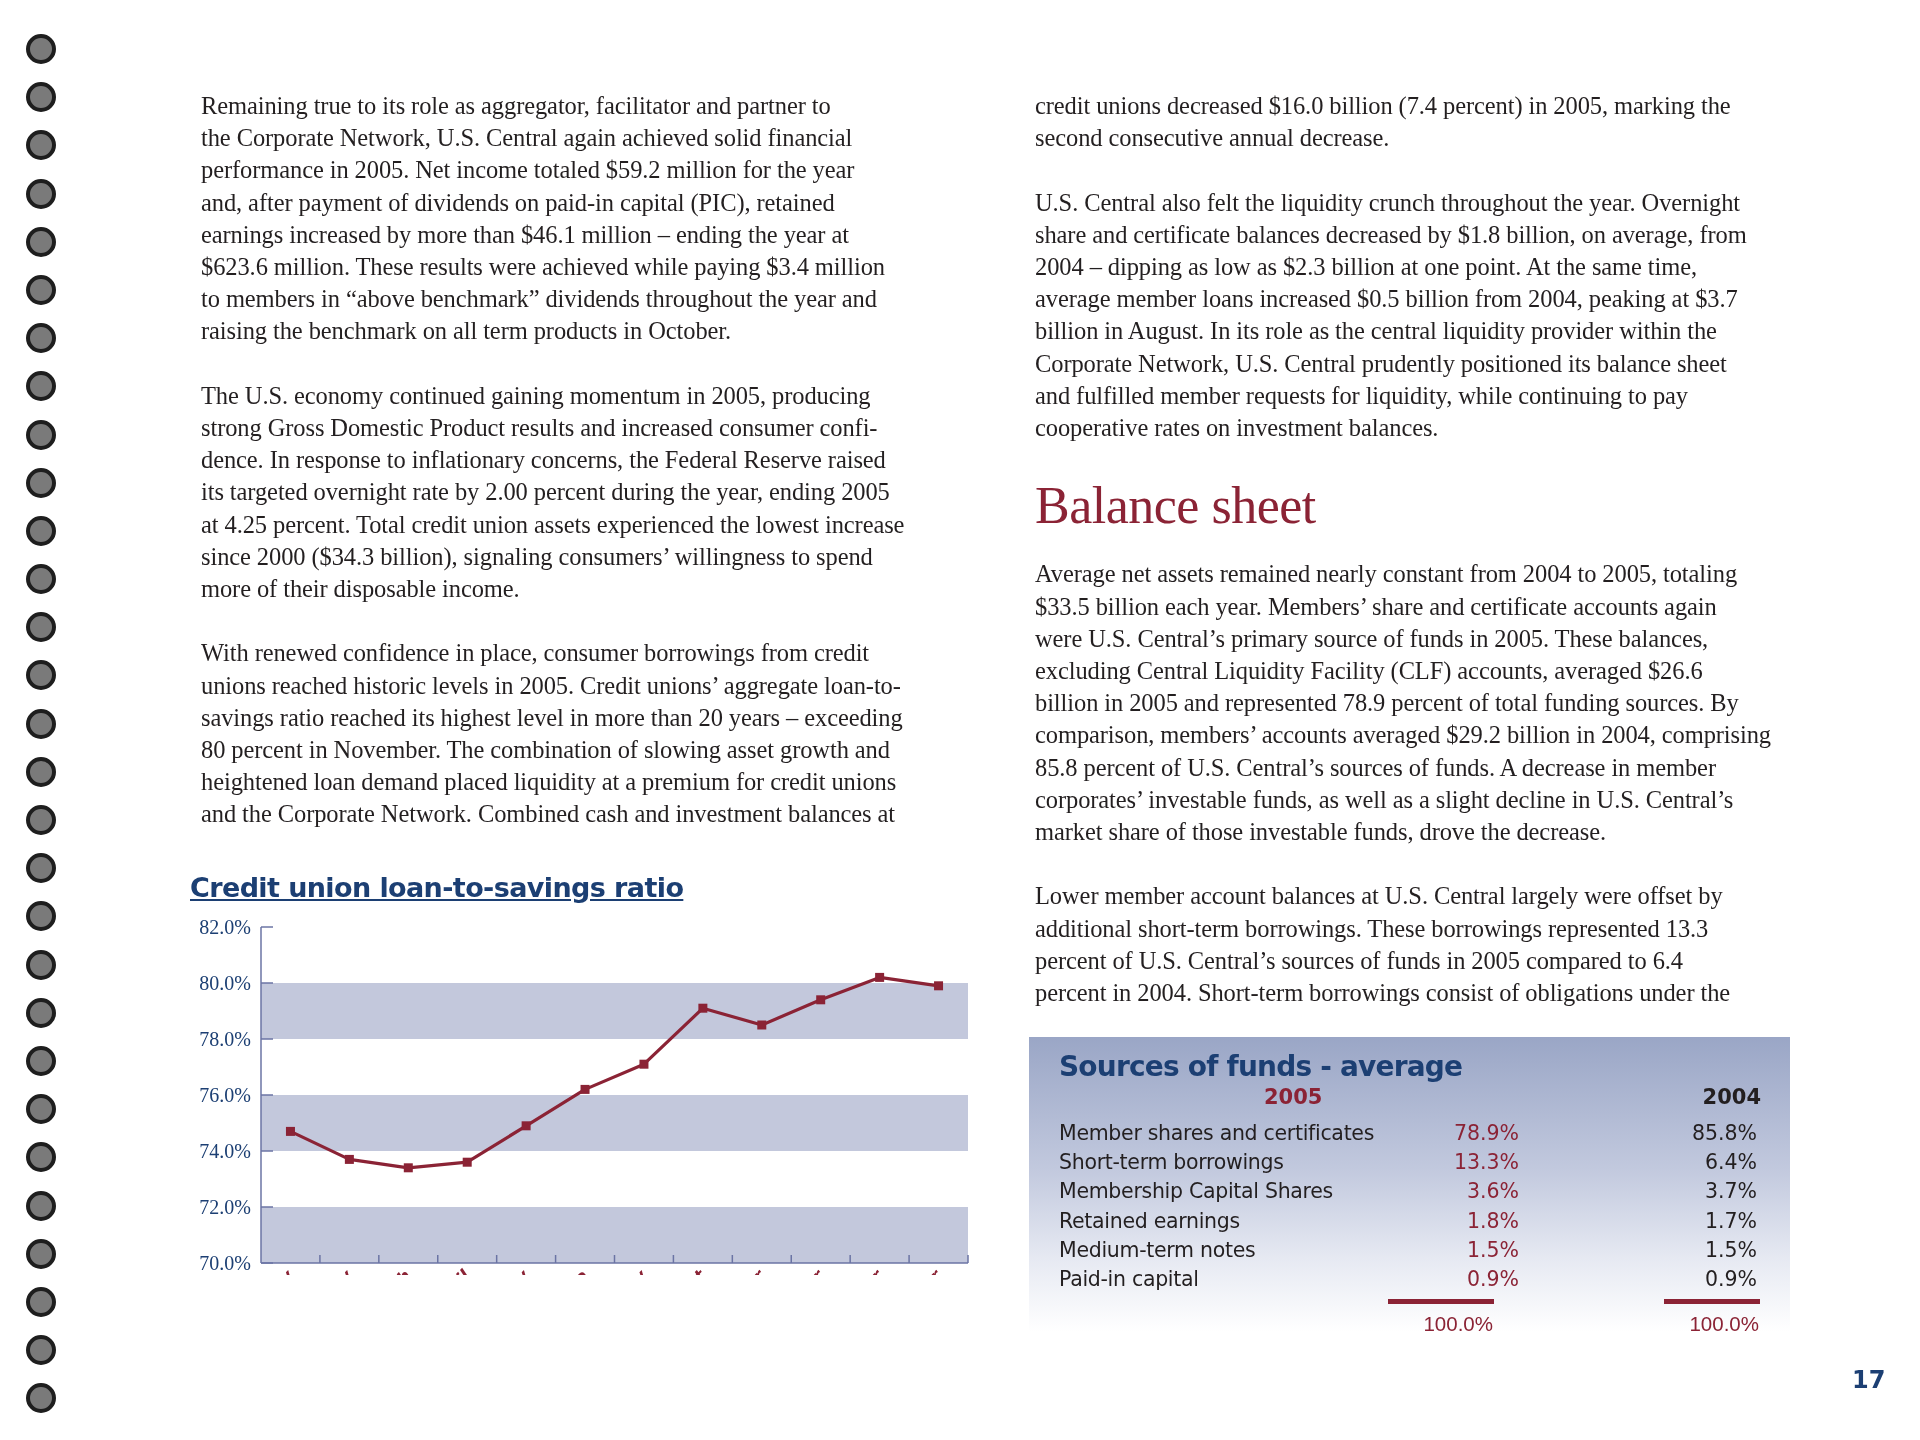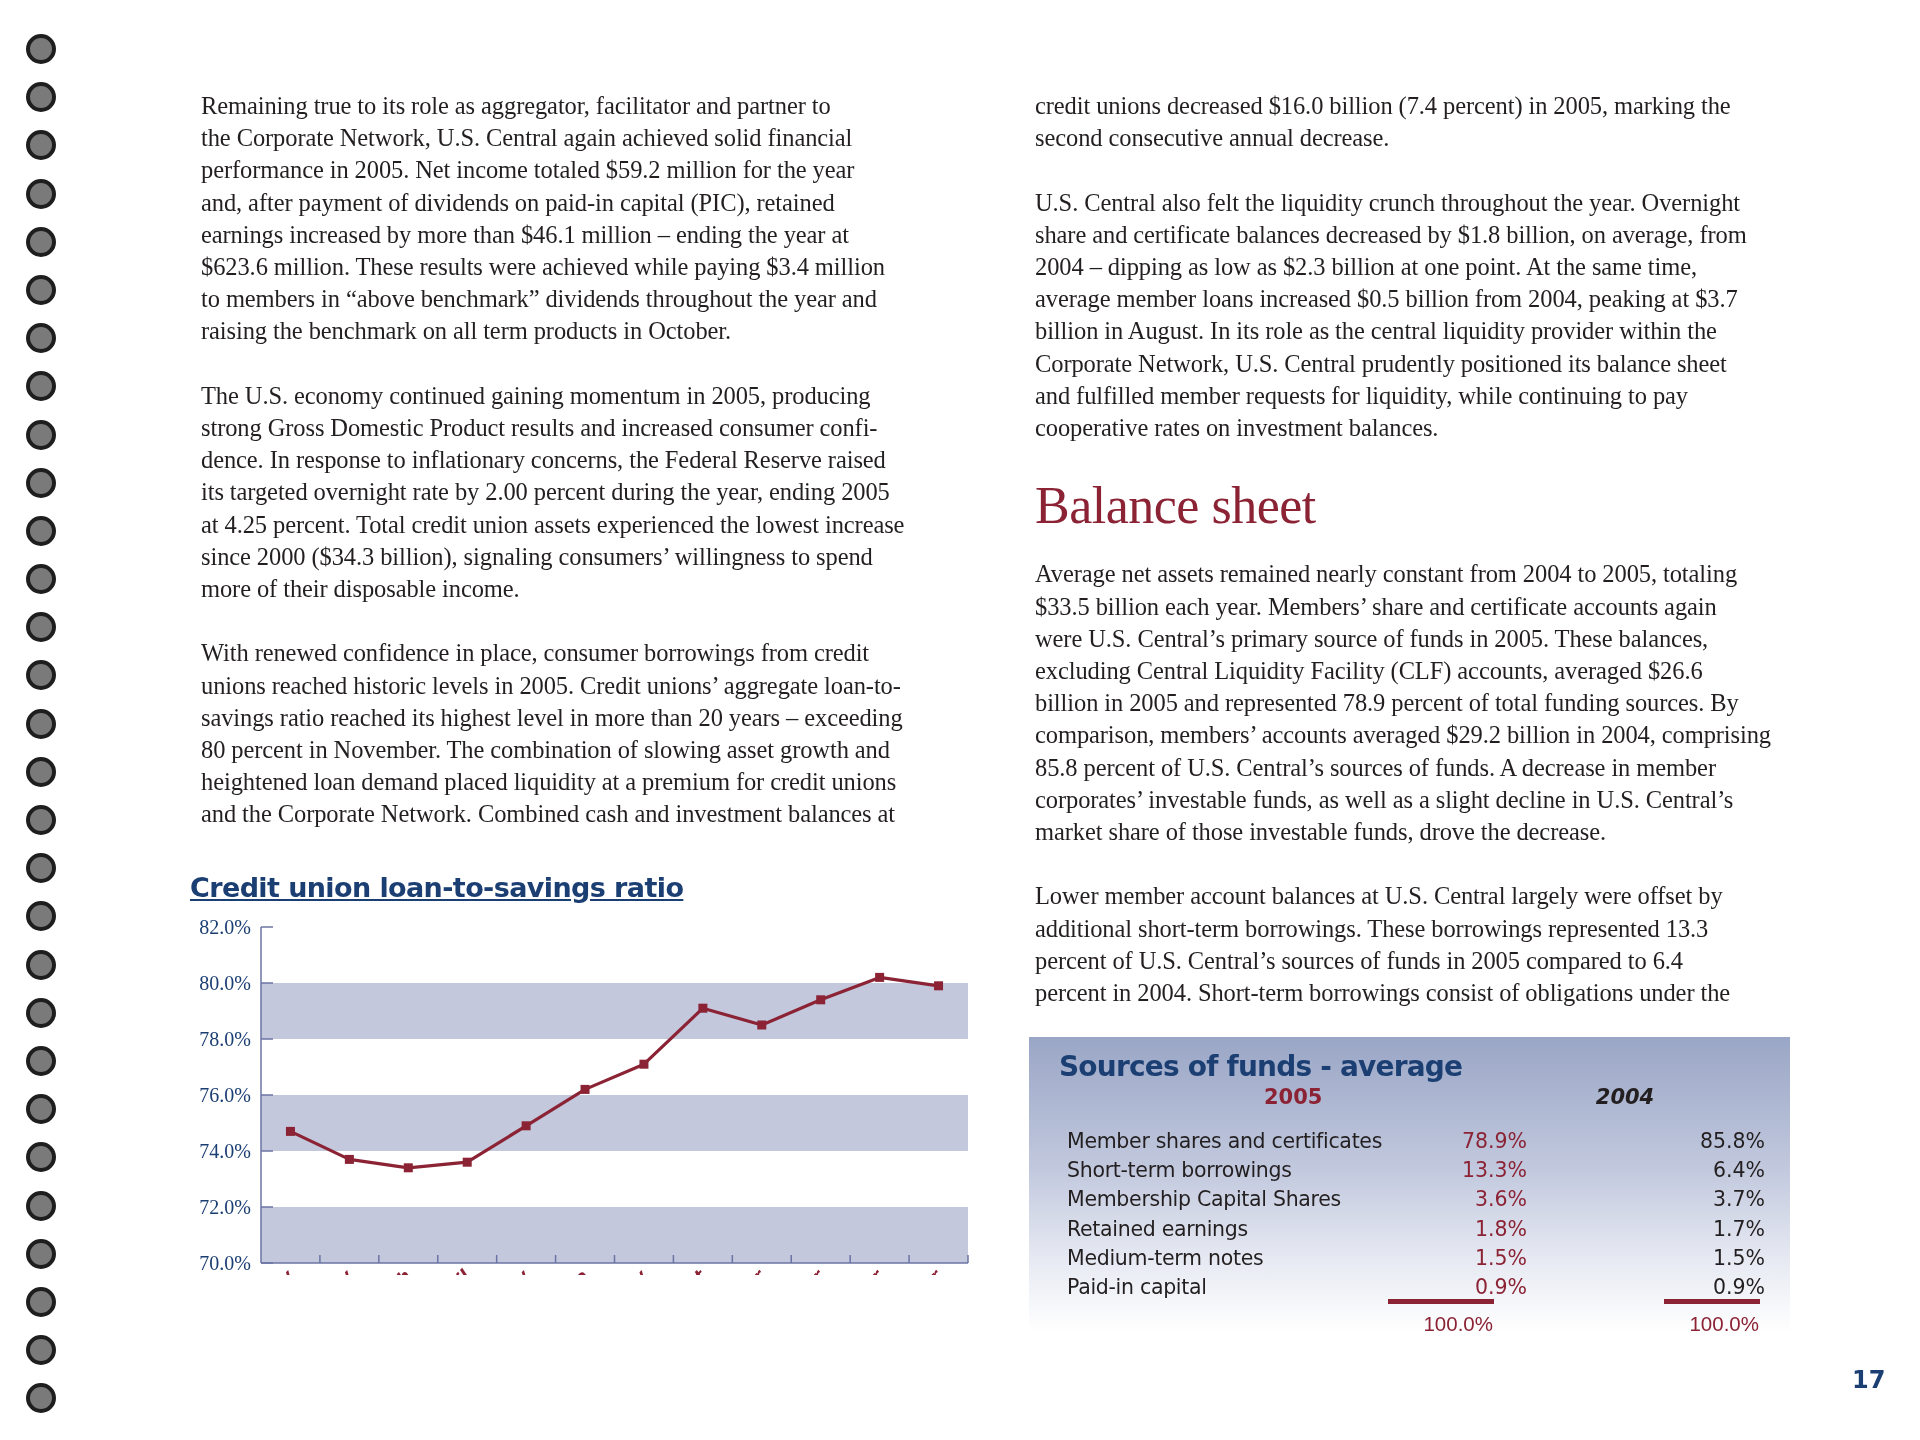--- a/index.html
+++ b/index.html
@@ -18,21 +18,21 @@
   .chart-title { position:absolute; left:190px; top:872px; font-family:"DejaVu Sans", sans-serif;
                  font-weight:bold; font-size:27px; color:#1c3f73; letter-spacing:-0.6px;text-decoration:underline; }
   #chart { position:absolute; left:170px; top:915px; }
   .ytick { font-family:"Liberation Serif", serif; font-size:20px; fill:#1c3f73; }
   .xtick { font-family:"DejaVu Sans", sans-serif; font-weight:bold; font-style:italic; font-size:17px; fill:#8b2335; }
   .sof-box { position:absolute; left:1029px; top:1037px; width:761px; height:295px;
              background:linear-gradient(to bottom, #9aa6c6 0%, #c2c9de 45%, #e6e9f2 75%, #ffffff 100%); }
   .sof-title { position:absolute; left:30px; top:13px; font-family:"DejaVu Sans", sans-serif; font-weight:bold;
                font-size:28px; color:#1c3f73; letter-spacing:-0.8px; }
   .sof-head { position:absolute; top:48px; font-family:"DejaVu Sans", sans-serif; font-weight:bold; font-size:21px; }
-  .sof-rows { position:absolute; left:30px; top:90px; width:700px; font-family:"DejaVu Sans", sans-serif; font-size:20.5px;margin-left:8px; }
+  .sof-rows { position:absolute; left:30px; top:82px; width:700px; font-family:"DejaVu Sans", sans-serif; font-size:20.5px; }
   .sof-row { position:relative; height:29.2px; line-height:29.2px; }
   .sof-label { position:absolute; left:0; color:#231f20; letter-spacing:-0.3px; }
   .sof-v05 { position:absolute; right:240px; color:#8b2335; }
   .sof-v04 { position:absolute; right:2px; color:#231f20; }
   .sof-rule { position:absolute; height:5px; background:#8b2335; top:262px; }
   .sof-total { position:absolute; top:275px; font-family:Liberation Sans, sans-serif; font-size:20.5px; color:#8b2335; }
   .page-num { position:absolute; left:1852px; top:1366px; font-family:"DejaVu Sans", sans-serif; font-weight:bold;
               font-size:24px; color:#1c3f73; }
 </style>
 </head>
@@ -195,21 +195,21 @@
     <rect x="528.375" y="88.70000000000016" width="9" height="9" fill="#8b2335"></rect>
     <rect x="587.2916666666666" y="105.5" width="9" height="9" fill="#8b2335"></rect>
     <rect x="646.2083333333333" y="80.29999999999984" width="9" height="9" fill="#8b2335"></rect>
     <rect x="705.125" y="57.89999999999992" width="9" height="9" fill="#8b2335"></rect>
     <rect x="764.0416666666666" y="66.29999999999984" width="9" height="9" fill="#8b2335"></rect>
   </svg>
 
 <div class="sof-box">
   <div class="sof-title">Sources of funds - average</div>
   <div class="sof-head" style="left:235px;width:270px;color:#8b2335;">2005</div>
-  <div class="sof-head" style="left:460px;width:272px;text-align:center;color:#231f20;font-style:italic;">2004</div>
+  <div class="sof-head" style="left:460px;width:272px;text-align:right;color:#231f20;">2004</div>
   <div class="sof-rows" id="sof-rows">
       <div class="sof-row">
         <span class="sof-label">Member shares and certificates</span>
         <span class="sof-v05">78.9%</span>
         <span class="sof-v04">85.8%</span>
       </div>
       <div class="sof-row">
         <span class="sof-label">Short-term borrowings</span>
         <span class="sof-v05">13.3%</span>
         <span class="sof-v04">6.4%</span>

